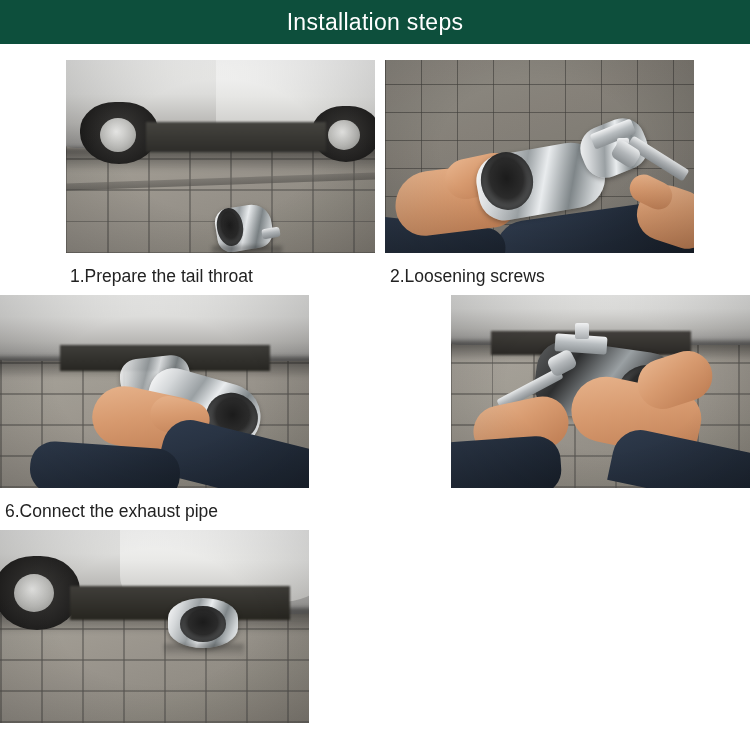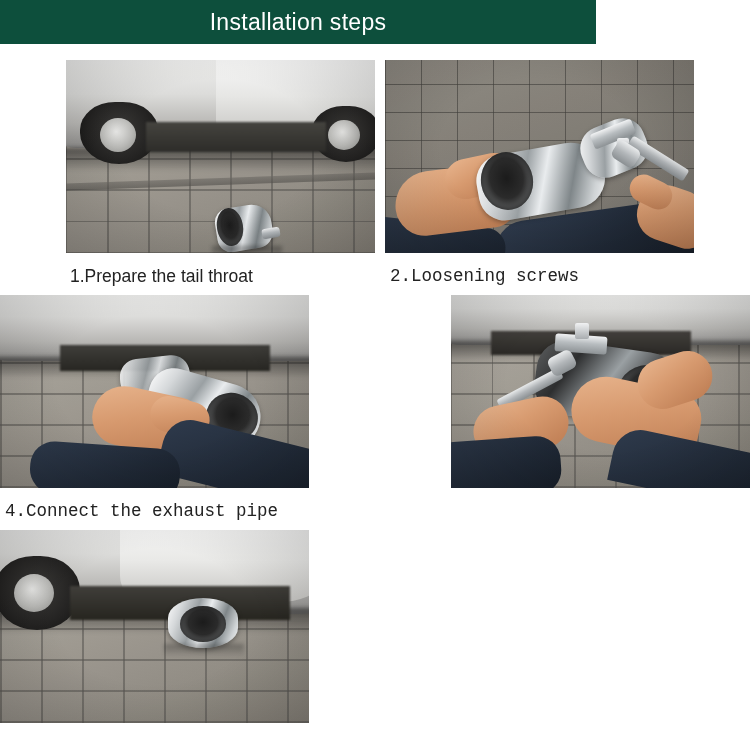--- a/index.html
+++ b/index.html
@@ -16,21 +16,21 @@
   .page {
     position: relative;
     width: 750px;
     height: 750px;
     background: #ffffff;
     box-sizing: border-box;
   }
   
   .header {
     position: relative;
-    width: 596px;
+    width: 750px;
     height: 44px;
     background: #0d4f3c;
     display: flex;
     align-items: center;
     justify-content: center;
   }
   .header-title {
     color: #ffffff;
     font-size: 23px;
     letter-spacing: 0.3px;
@@ -67,21 +67,21 @@
   .cell-right .photo { margin-left: 0px; }
   .caption {
     position: absolute;
     bottom: 10px;
     font-size: 17.5px;
     color: #222222;
     line-height: 1;
     white-space: nowrap;
   }
   .cell-left .caption { left: 70px; }
-  .cell-right .caption { left: 5px; font-family: Liberation Mono, monospace; }
+  .cell-right .caption { left: 5px; }
 
   
   .pave {
     position: absolute;
     inset: 0;
     background:
       linear-gradient(rgba(0,0,0,0.05), rgba(0,0,0,0.05)),
       repeating-linear-gradient(0deg, rgba(90,88,84,0.55) 0 1.5px, rgba(0,0,0,0) 1.5px 31px),
       repeating-linear-gradient(90deg, rgba(90,88,84,0.55) 0 1.5px, rgba(0,0,0,0) 1.5px 41px),
       linear-gradient(160deg, #b9b4ab 0%, #a9a49b 40%, #9b968d 70%, #8e8980 100%);
@@ -235,21 +235,21 @@
 
         <div class="chrome-tip" style="left:146px; top:82px; width:116px; height:62px; border-radius:26px 34px 30px 26px; transform:rotate(16deg);"></div>
         <div class="tip-mouth" style="left:206px; top:98px; width:52px; height:48px; transform:rotate(16deg);"></div>
 
         <div class="hand" style="left:92px; top:96px; width:110px; height:60px; border-radius:34px 26px 24px 30px; transform:rotate(12deg);"></div>
         <div class="hand" style="left:150px; top:104px; width:60px; height:36px; border-radius:20px; transform:rotate(14deg);"></div>
         <div class="sleeve" style="left:160px; top:140px; width:180px; height:60px; border-radius:28px 10px 0 0; transform:rotate(14deg);"></div>
         <div class="sleeve" style="left:30px; top:150px; width:150px; height:52px; border-radius:24px; transform:rotate(4deg);"></div>
         <div class="vignette"></div>
       </div>
-      <div class="caption">4.Connect the exhaust pipe</div>
+      <div class="caption">6.Connect the exhaust pipe</div>
     </div>
 
     <div class="cell cell-left">
       <div class="photo">
         <div class="pave"></div>
 
         <div class="car-body" style="left:-30px; top:-16px; width:380px; height:66px; border-radius:0 0 46px 40px;"></div>
         <div class="car-shadow" style="left:-10px; top:46px; width:340px; height:18px;"></div>
         <div class="asphalt" style="left:40px; top:36px; width:200px; height:24px; background:linear-gradient(180deg,#423f3b 0%,#2a2825 100%); filter:blur(1px);"></div>
 

